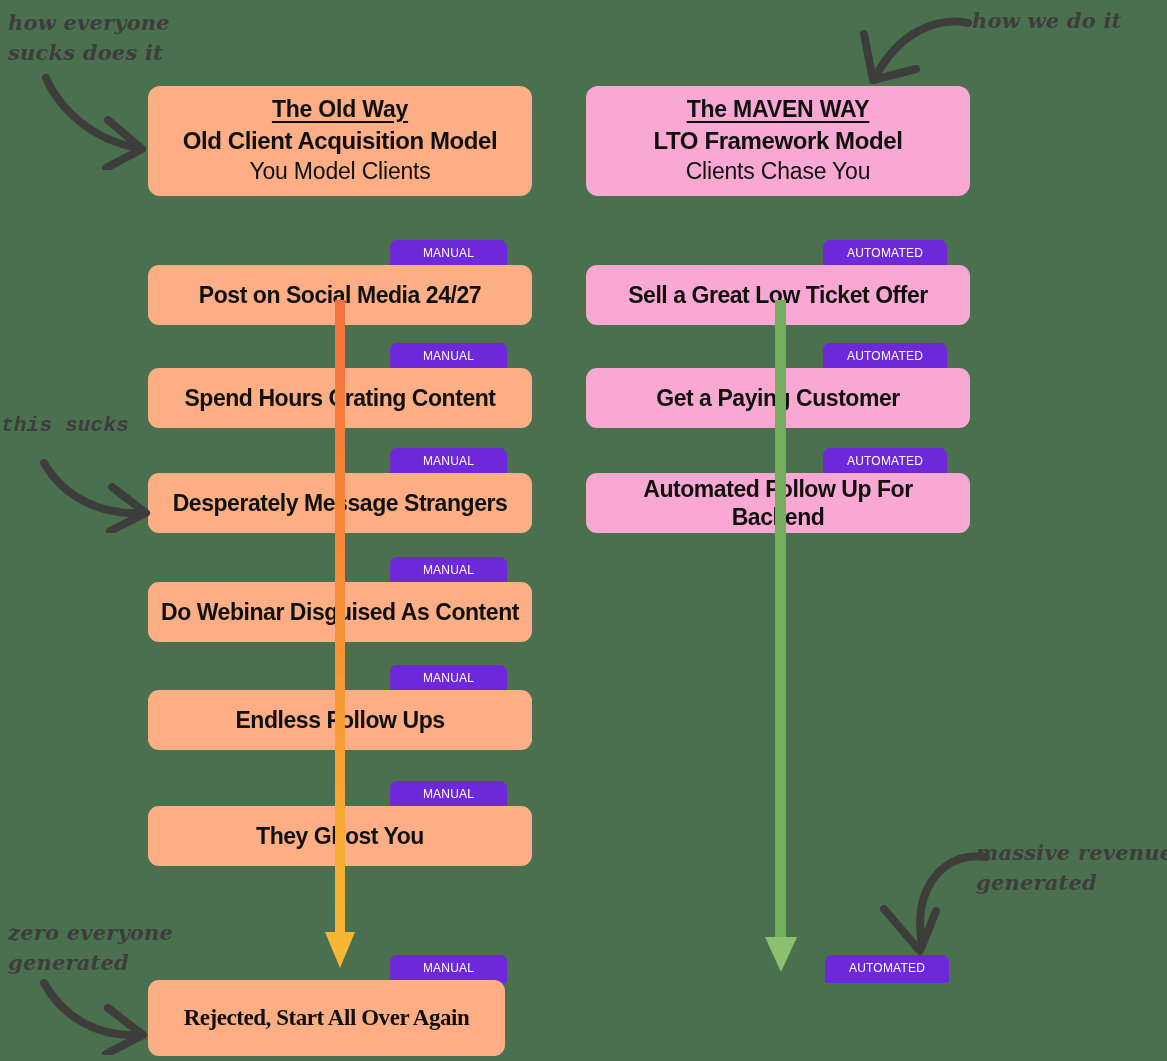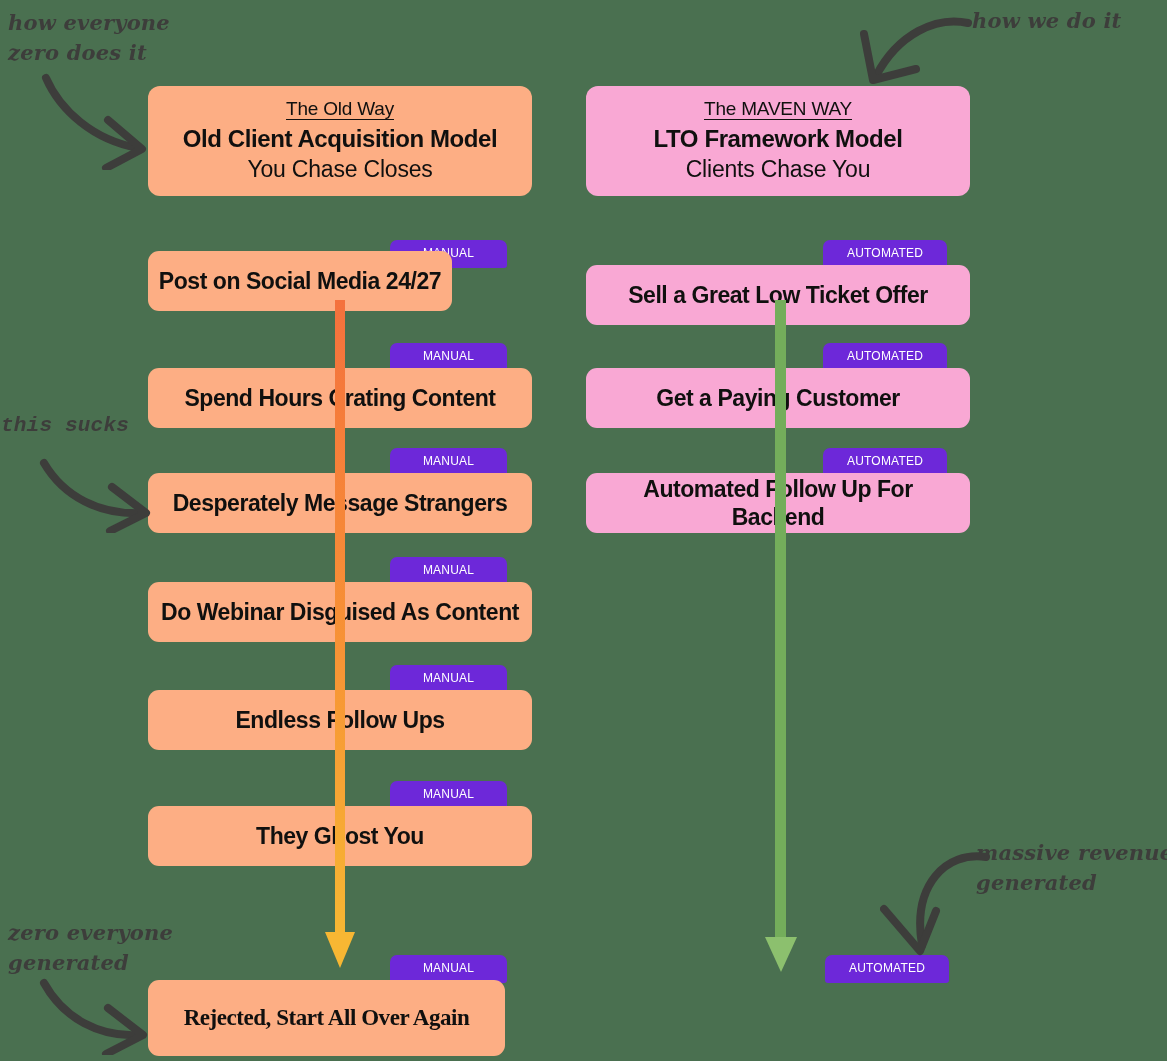--- a/index.html
+++ b/index.html
@@ -29,22 +29,22 @@
     border-radius: 12px;
     display: flex;
     flex-direction: column;
     align-items: center;
     justify-content: center;
     text-align: center;
     color: #10100f;
     padding: 10px 14px;
   }
   .header-card .eyebrow {
-    font-size: 19px;
-    font-weight: 400;
+    font-size: 23px;
+    font-weight: 700;
     letter-spacing: -0.2px;
     text-decoration: underline;
     text-underline-offset: 4px;
     line-height: 1.28;
     margin-bottom: 2px;
   }
   .header-card .title {
     font-size: 24px;
     font-weight: 700;
     letter-spacing: -0.4px;
@@ -121,25 +121,25 @@
         <stop offset="100%" stop-color="#f7b733"></stop>
       </linearGradient>
     </defs>
     <rect x="13" y="0" width="10" height="640" fill="url(#gradLeft)"></rect>
     <polygon points="3,632 33,632 18,668" fill="#f7b733"></polygon>
   </svg>
 
   <div class="abs header-card card-orange" style="left:148px; top:86px; width:384px; height:110px;">
     <div class="eyebrow">The Old Way</div>
     <div class="title">Old Client Acquisition Model</div>
-    <div class="subtitle">You Chase Closes</div>
+    <div class="subtitle">You Model Clients</div>
   </div>
 
   <div class="abs badge" style="left:390px; top:240px; width:117px; height:28px;">MANUAL</div>
-  <div class="abs step-box card-orange" style="left:148px; top:251px; width:304px; height:60px;">
+  <div class="abs step-box card-orange" style="left:148px; top:265px; width:384px; height:60px;">
     <span>Post on Social Media 24/27</span>
   </div>
 
   <div class="abs badge" style="left:390px; top:343px; width:117px; height:28px;">MANUAL</div>
   <div class="abs step-box card-orange" style="left:148px; top:368px; width:384px; height:60px;">
     <span>Spend Hours Crating Content</span>
   </div>
 
   <div class="abs badge" style="left:390px; top:448px; width:117px; height:28px;">MANUAL</div>
   <div class="abs step-box card-orange" style="left:148px; top:473px; width:384px; height:60px;">
@@ -188,21 +188,21 @@
   </div>
 
   <div class="abs badge" style="left:823px; top:448px; width:124px; height:28px;">AUTOMATED</div>
   <div class="abs step-box card-green" style="left:586px; top:473px; width:384px; height:60px;">
     <span>Automated Follow Up For Backend</span>
   </div>
 
   <div class="abs badge" style="left:825px; top:955px; width:124px; height:28px;">AUTOMATED</div>
 
   <div class="abs note" style="left:8px; top:8px; width:180px;">how everyone
-zero does it</div>
+sucks does it</div>
   <svg class="abs arrow-svg" style="left:38px; top:70px; width:120px; height:100px;" viewBox="0 0 120 100">
     <path d="M8 8 C 22 40, 55 70, 100 78" stroke="#3d3d3b" stroke-width="8" fill="none" stroke-linecap="round"></path>
     <path d="M70 50 L104 79 L68 98" stroke="#3d3d3b" stroke-width="8" fill="none" stroke-linecap="round" stroke-linejoin="round"></path>
   </svg>
 
   <div class="abs note" style="left:972px; top:6px; width:190px;">how we do it</div>
   <svg class="abs arrow-svg" style="left:858px; top:14px; width:118px; height:78px;" viewBox="0 0 118 78">
     <path d="M110 9 C 78 2, 40 20, 18 62" stroke="#3d3d3b" stroke-width="8" fill="none" stroke-linecap="round"></path>
     <path d="M6 20 L15 66 L58 55" stroke="#3d3d3b" stroke-width="8" fill="none" stroke-linecap="round" stroke-linejoin="round"></path>
   </svg>

